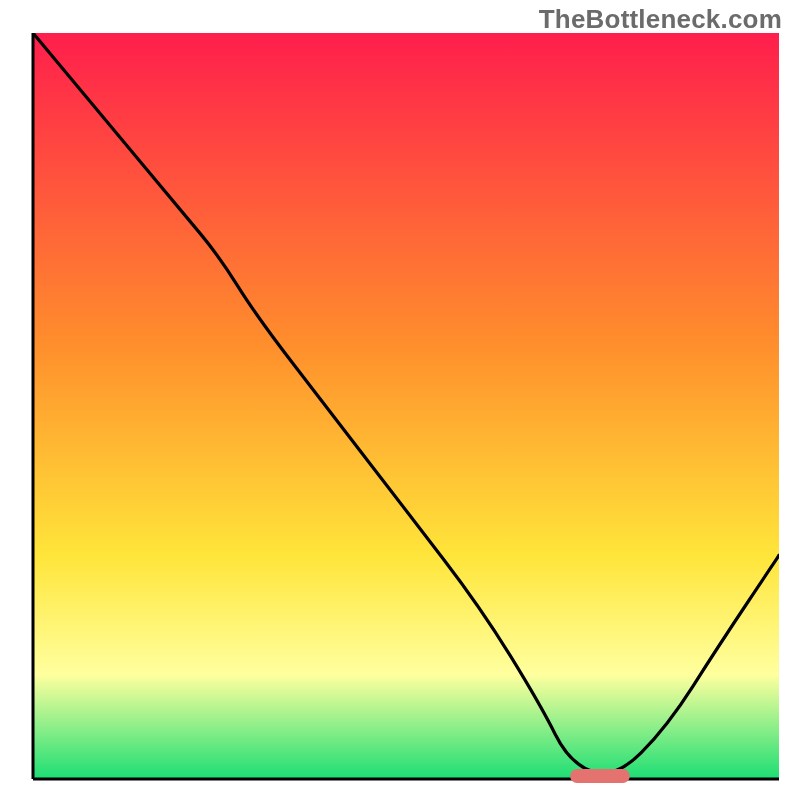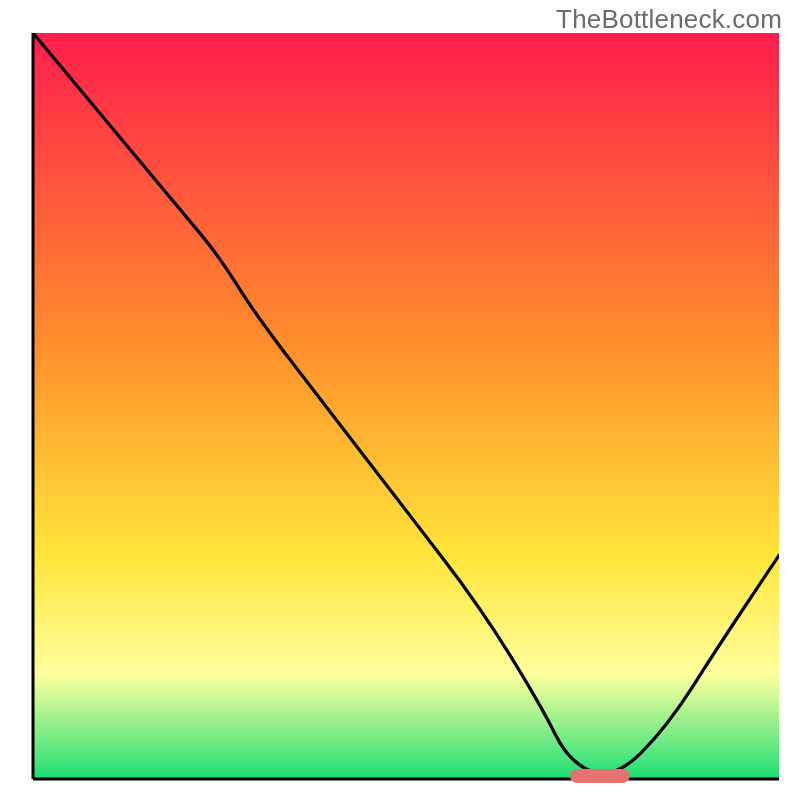--- a/index.html
+++ b/index.html
@@ -14,21 +14,21 @@
   .wrap {
     position: relative;
     width: 800px;
     height: 800px;
   }
   .watermark {
     position: absolute;
     top: 4px;
     right: 18px;
     font-size: 26px;
-    font-weight: 400;
+    font-weight: 700;
     color: #6b6b6b;
     letter-spacing: 0.2px;
     z-index: 10;
     user-select: none;
   }
   svg {
     display: block;
   }
 </style>
 </head>

